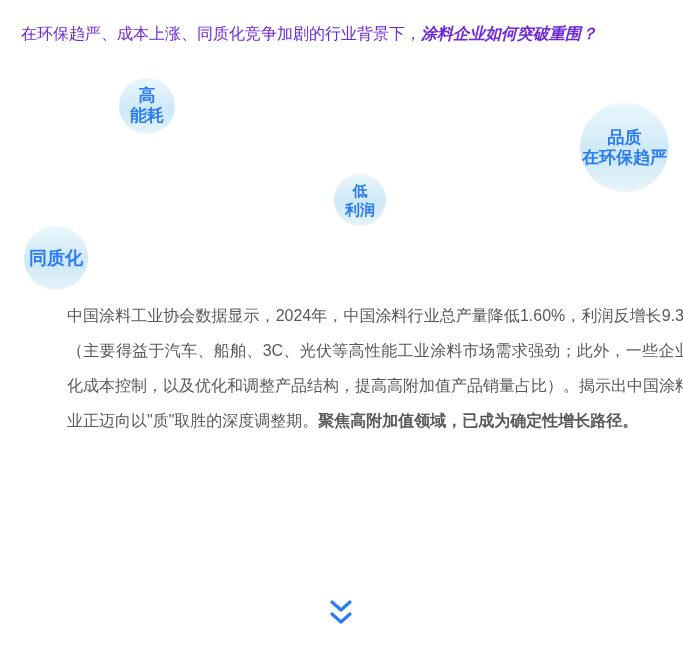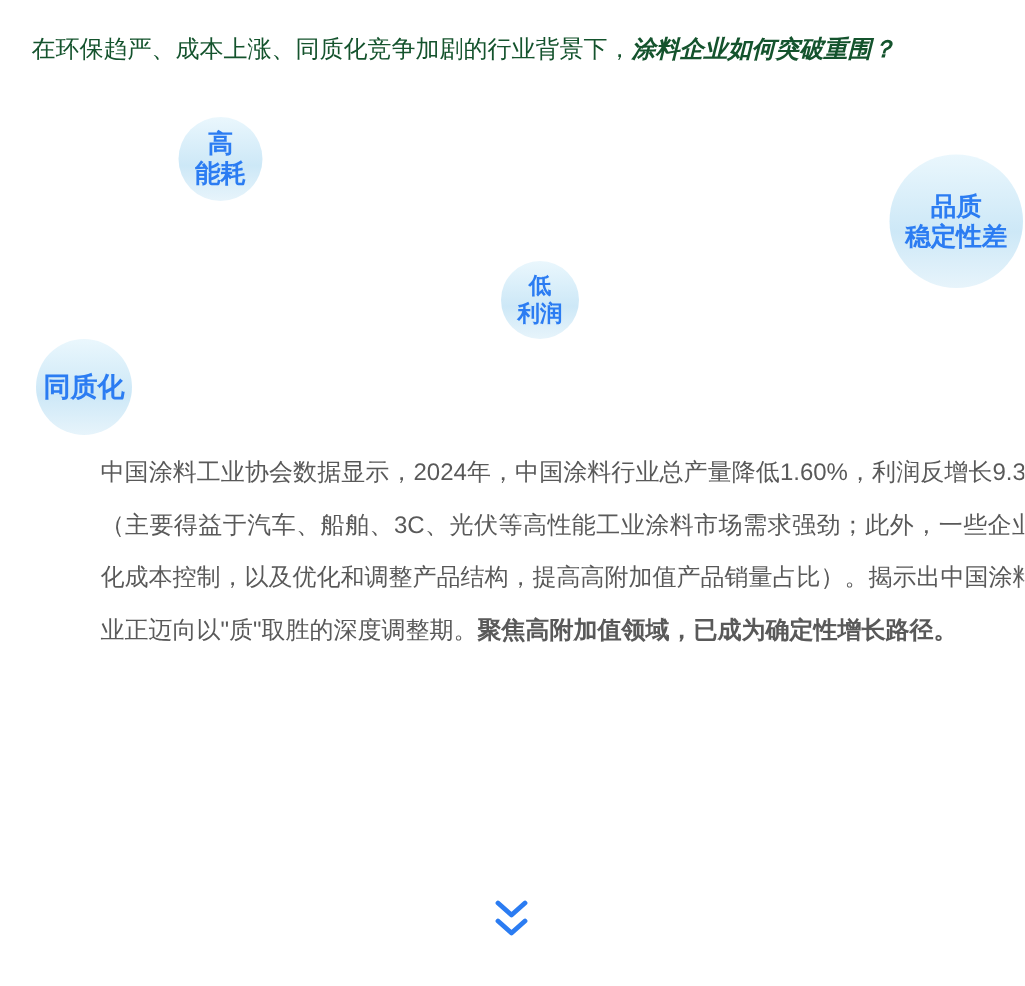--- a/index.html
+++ b/index.html
@@ -17,21 +17,21 @@
     color: #595959;
   }
   .heading {
     position: absolute;
     left: 21px;
     top: 22px;
     width: 640px;
     font-size: 16px;
     line-height: 24px;
     margin: 0;
-    color: #14532d;
+    color: #6d28d9;
   }
   .heading .em {
     font-weight: bold;
     font-style: italic;
   }
   .bubble {
     position: absolute;
     border-radius: 50%;
     background: linear-gradient(180deg, #eaf7fd 0%, #cde8f7 58%, #e7f4fb 100%);
     display: flex;
@@ -43,21 +43,21 @@
     text-align: center;
     white-space: nowrap;
   }
   .bubble-line { display: block; }
   .bubble-high-energy {
     left: 119px; top: 78px;
     width: 56px; height: 56px;
     font-size: 17px; line-height: 20px;
   }
   .bubble-quality {
-    left: 593px; top: 103px;
+    left: 580px; top: 103px;
     width: 89px; height: 89px;
     font-size: 17px; line-height: 20px;
   }
   .bubble-low-profit {
     left: 334px; top: 174px;
     width: 52px; height: 52px;
     font-size: 15px; line-height: 19px;
   }
   .bubble-homogenization {
     left: 24px; top: 226px;
@@ -96,21 +96,21 @@
 
   <p class="heading"><span>在环保趋严、成本上涨、同质化竞争加剧的行业背景下，</span><span class="em">涂料企业如何突破重围？</span></p>
 
   <div class="bubble bubble-high-energy">
     <span class="bubble-line">高</span>
     <span class="bubble-line">能耗</span>
   </div>
 
   <div class="bubble bubble-quality">
     <span class="bubble-line">品质</span>
-    <span class="bubble-line">稳定性差</span>
+    <span class="bubble-line">在环保趋严</span>
   </div>
 
   <div class="bubble bubble-low-profit">
     <span class="bubble-line">低</span>
     <span class="bubble-line">利润</span>
   </div>
 
   <div class="bubble bubble-homogenization">
     <span class="bubble-line">同质化</span>
   </div>

